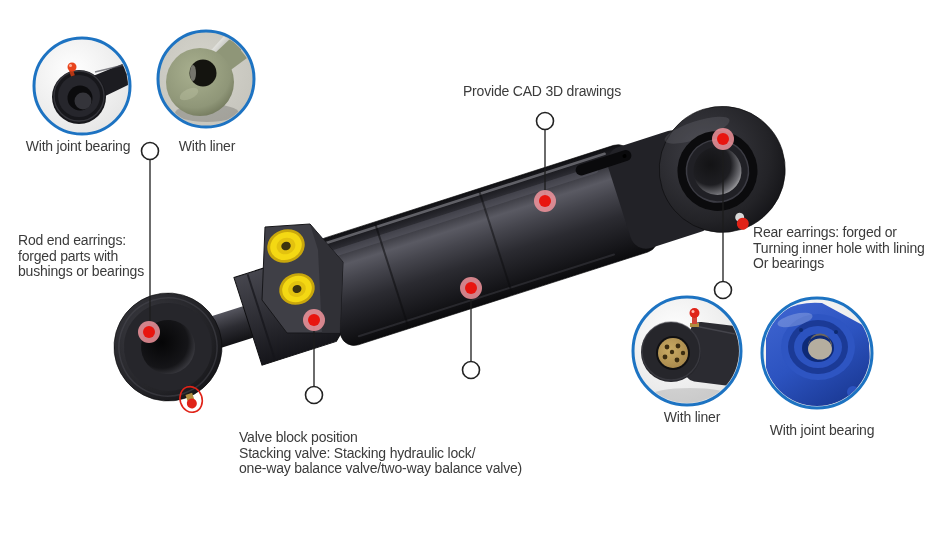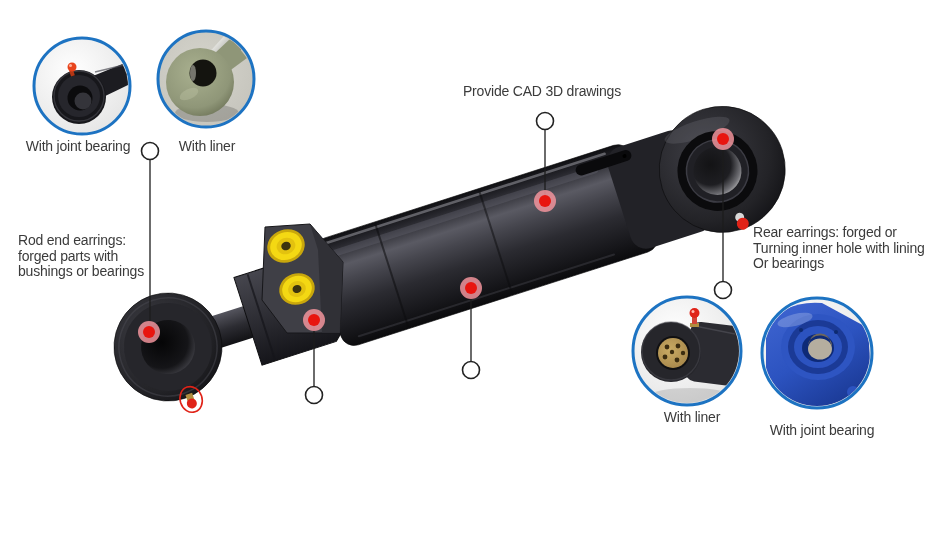--- a/index.html
+++ b/index.html
@@ -282,15 +282,18 @@
 
 <div class="lbl centered" style="left:78px;top:139px">With joint bearing</div>
 <div class="lbl centered" style="left:207px;top:139px">With liner</div>
 <div class="lbl centered" style="left:542px;top:84px">Provide CAD 3D drawings</div>
 <div class="lbl" style="left:753px;top:225px">Rear earrings: forged or
 Turning inner hole with lining
 Or bearings</div>
 <div class="lbl" style="left:18px;top:233px">Rod end earrings:
 forged parts with
 bushings or bearings</div>
+<div class="lbl" style="left:239px;top:430px">Valve block position
+Stacking valve: Stacking hydraulic lock/
+one-way balance valve/two-way balance valve)</div>
 <div class="lbl centered" style="left:692px;top:410px">With liner</div>
 <div class="lbl centered" style="left:822px;top:423px">With joint bearing</div>
 </div>
 
 </body></html>

